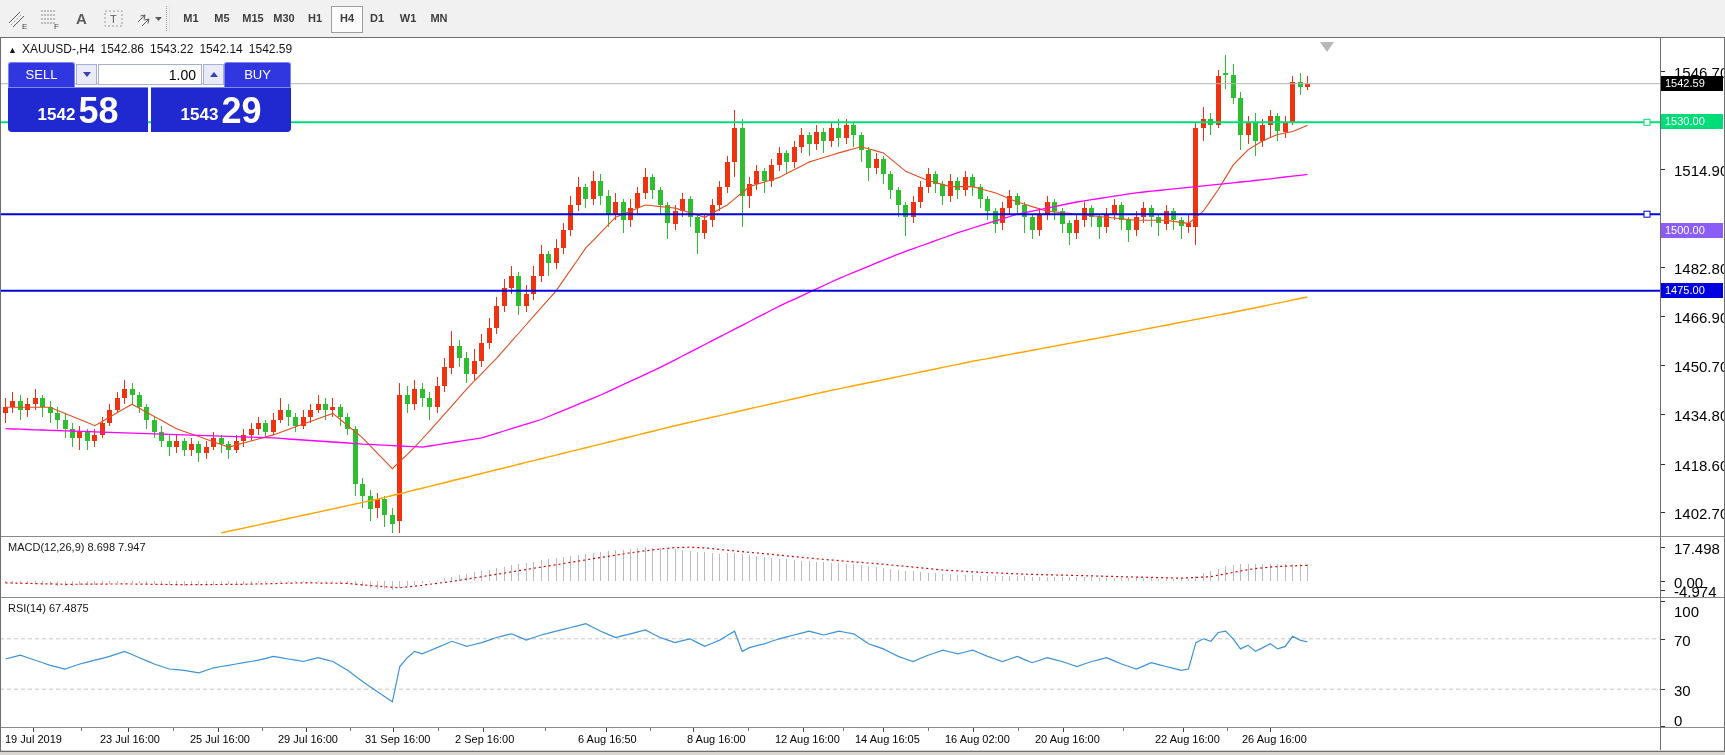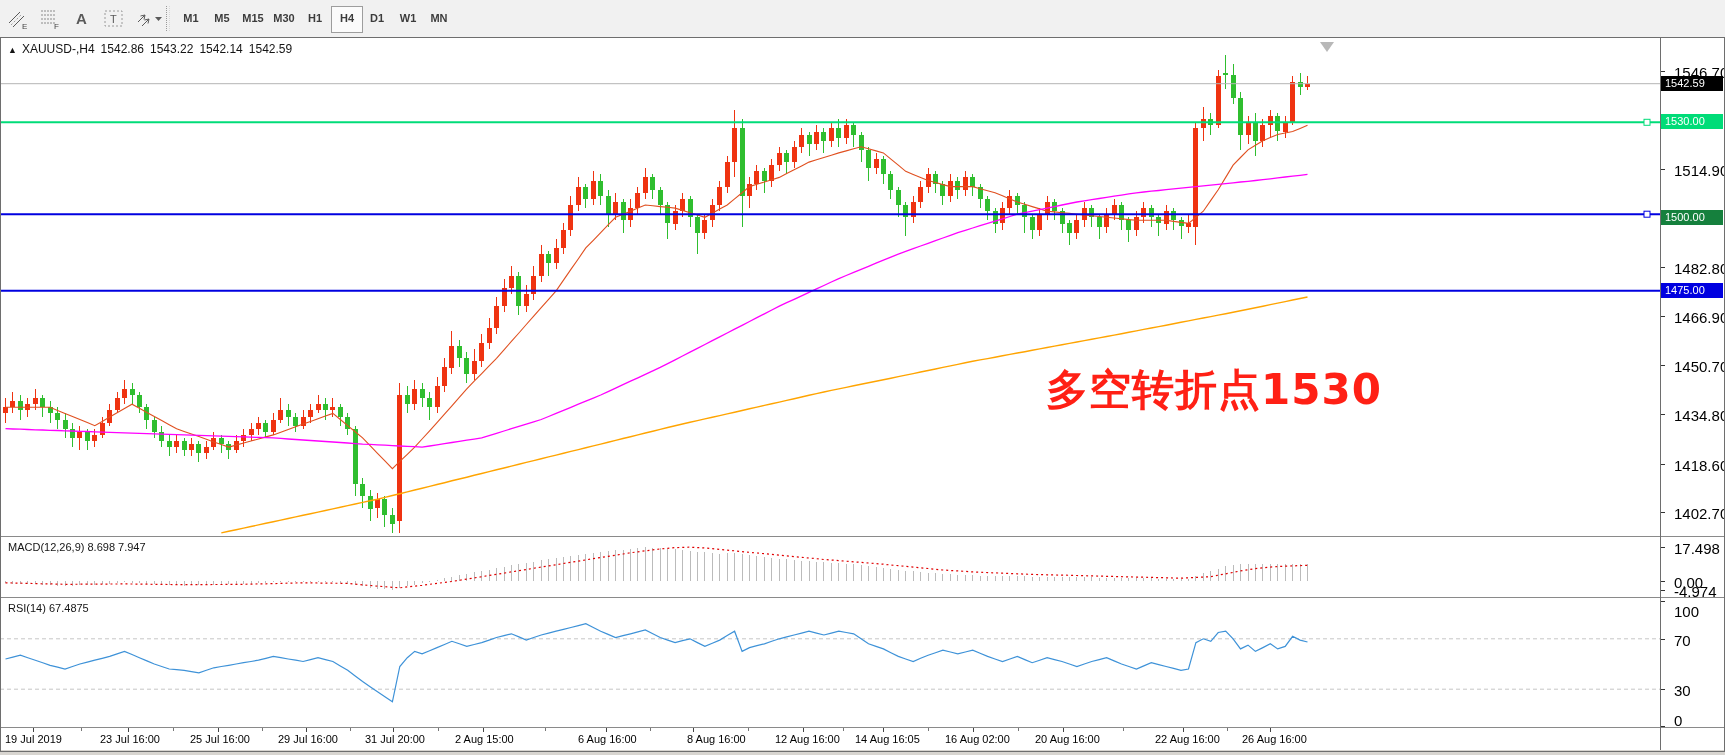--- a/index.html
+++ b/index.html
@@ -677,22 +677,40 @@
   <div class="sep" style="top:597px"></div>
   <div class="sep" style="top:727px"></div>
   <div class="axis-vline"></div>
   <div class="win-border"></div>
   <div class="bottom-strip"></div>
 
   <div class="info-line">
     <span class="tri">▲</span><span>XAUUSD-,H4</span><span>1542.86</span><span>1543.22</span><span>1542.14</span><span>1542.59</span>
   </div>
 
-
-  <div class="annotation" id="annotation" style="color: rgb(255, 32, 21);">多空转折点1530</div>
+  <div class="trade-panel">
+    <div class="tp-btn tp-sell">SELL</div>
+    <div class="tp-spin" style="left:68px">
+        <span class="arr arr-dn"></span>
+      </div>
+    <input class="tp-vol" readonly="" value="1.00" style="">
+    <div class="tp-spin" style="left:195px">
+        <span class="arr arr-up"></span>
+      </div>
+    <div class="tp-btn tp-buy">BUY</div>
+    <div class="tp-price tp-price-sell">
+      <span class="sm">1542</span>
+      <span class="bg">58</span>
+    </div>
+    <div class="tp-price tp-price-buy">
+      <span class="sm">1543</span>
+      <span class="bg">29</span>
+    </div>
+  </div>
+
 
   <div class="shift-marker"></div>
 
   <div class="ind-label" style="top:541px">
     <span>MACD(12,26,9)</span>
     <span>8.698 7.947</span>
   </div>
   <div class="ind-label" style="top:602px">
     <span>RSI(14)</span>
     <span>67.4875</span>
@@ -709,21 +727,21 @@
       <div class="axlabel" style="top:309px">1466.90</div>
       <div class="tickdash" style="top:365px"></div>
       <div class="axlabel" style="top:358px">1450.70</div>
       <div class="tickdash" style="top:414px"></div>
       <div class="axlabel" style="top:407px">1434.80</div>
       <div class="tickdash" style="top:464px"></div>
       <div class="axlabel" style="top:457px">1418.60</div>
       <div class="tickdash" style="top:512px"></div>
       <div class="axlabel" style="top:505px">1402.70</div>
       <div class="badge" style="top:114px;background:#00dc78">1530.00</div>
-      <div class="badge" style="top:210px;background:#15803d">1500.00</div>
+      <div class="badge" style="top:223px;background:#8b5cf6">1500.00</div>
       <div class="badge" style="top:283px;background:#0000e0">1475.00</div>
       <div class="badge" style="top:76px;background:#000000">1542.59</div>
       <div class="tickdash" style="top:547px"></div>
       <div class="axlabel" style="top:540px">17.498</div>
       <div class="tickdash" style="top:581px"></div>
       <div class="axlabel" style="top:574px">0.00</div>
       <div class="tickdash" style="top:590px"></div>
       <div class="axlabel" style="top:583px">-4.974</div>
       <div class="tickdash" style="top:601px"></div>
       <div class="axlabel" style="top:603px">100</div>
@@ -742,27 +760,27 @@
       <div class="ttick minor" style="left:173px"></div>
       <div class="tlabel" style="left:100px">23 Jul 16:00</div>
       <div class="ttick" style="left:218px"></div>
       <div class="ttick minor" style="left:262px"></div>
       <div class="tlabel" style="left:190px">25 Jul 16:00</div>
       <div class="ttick" style="left:306px"></div>
       <div class="ttick minor" style="left:350px"></div>
       <div class="tlabel" style="left:278px">29 Jul 16:00</div>
       <div class="ttick" style="left:393px"></div>
       <div class="ttick minor" style="left:438px"></div>
-      <div class="tlabel" style="left:365px">31 Jul 20:00</div>
+      <div class="tlabel" style="left:365px">31 Sep 16:00</div>
       <div class="ttick" style="left:483px"></div>
       <div class="ttick minor" style="left:545px"></div>
-      <div class="tlabel" style="left:455px">2 Aug 15:00</div>
+      <div class="tlabel" style="left:455px">2 Sep 16:00</div>
       <div class="ttick" style="left:606px"></div>
       <div class="ttick minor" style="left:650px"></div>
-      <div class="tlabel" style="left:578px">6 Aug 16:00</div>
+      <div class="tlabel" style="left:578px">6 Aug 16:50</div>
       <div class="ttick" style="left:693px"></div>
       <div class="ttick minor" style="left:748px"></div>
       <div class="tlabel" style="left:687px">8 Aug 16:00</div>
       <div class="ttick" style="left:803px"></div>
       <div class="ttick minor" style="left:843px"></div>
       <div class="tlabel" style="left:775px">12 Aug 16:00</div>
       <div class="ttick" style="left:883px"></div>
       <div class="ttick minor" style="left:928px"></div>
       <div class="tlabel" style="left:855px">14 Aug 16:05</div>
       <div class="ttick" style="left:973px"></div>

